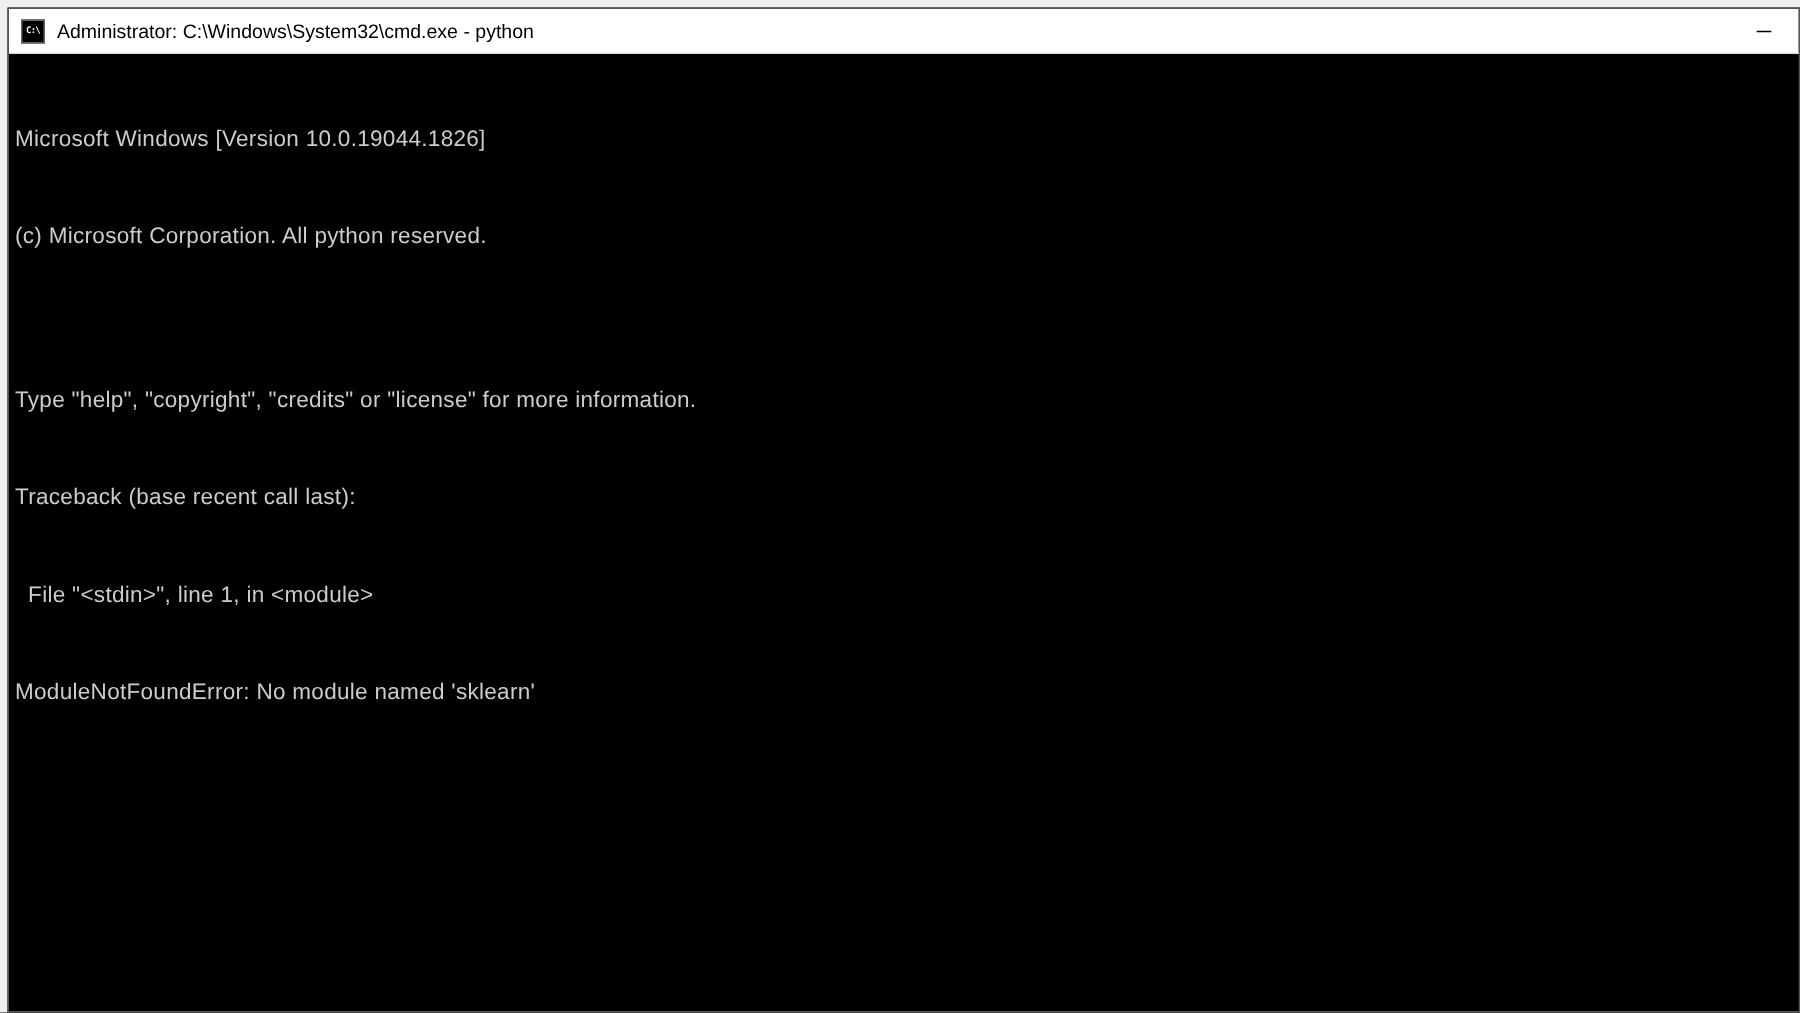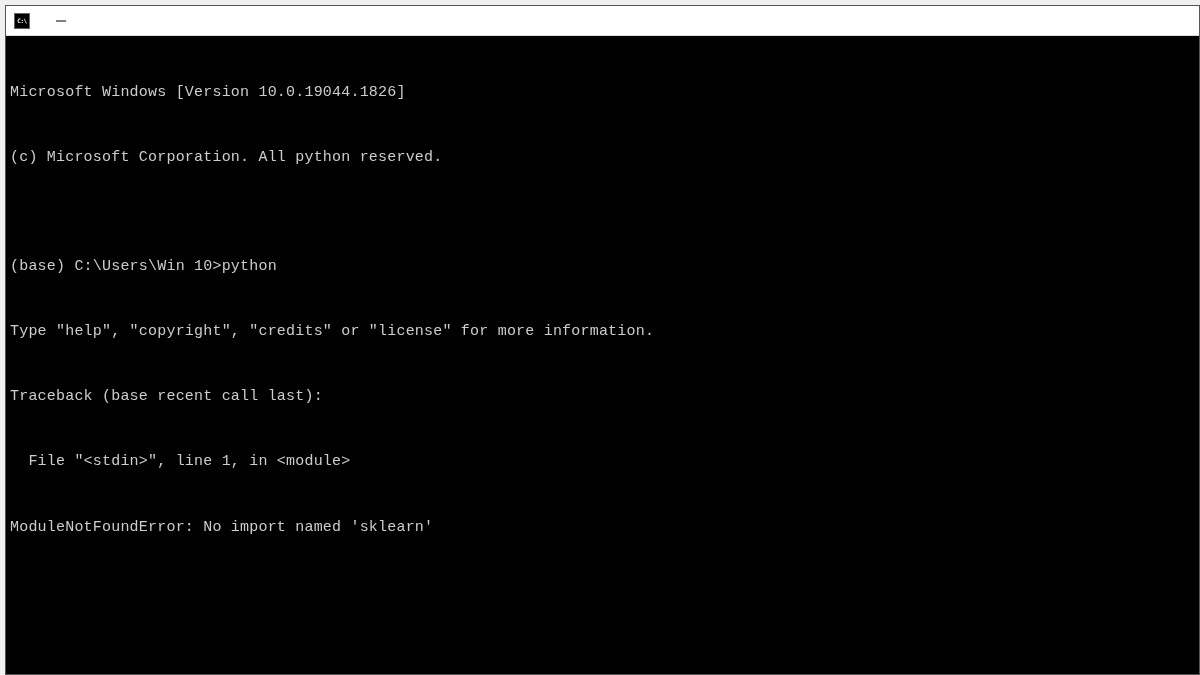--- a/index.html
+++ b/index.html
@@ -70,48 +70,48 @@
       align-items: center;
       justify-content: center;
       cursor: pointer;
       color: #000;
     }
     .wc-btn svg { width: 10px; height: 10px; }
     .terminal {
       flex: 1;
       background: #000;
       color: #ccc;
-      font-family: Liberation Mono, monospace;
+      font-family: Liberation Sans, sans-serif;
       font-size: 15px;
       line-height: 1.45;
       padding: 2px 4px;
       white-space: pre;
       overflow: hidden;
       letter-spacing: 0.2px;
     }
     .term-line { display: block; }
   </style>
 </head>
 <body>
 
 <div class="window">
   <div class="title-bar">
     <div class="title-icon"></div>
+    <div class="title-text">Administrator: C:\Windows\System32\cmd.exe - python</div>
     <div class="window-controls">
       <div class="wc-btn">
         <svg viewBox="0 0 10 10">
             <line x1="0" y1="5" x2="10" y2="5" stroke="currentColor" stroke-width="1"></line>
           </svg>
       </div>
     </div>
   </div>
   <div class="terminal">
     <span class="term-line">Microsoft Windows [Version 10.0.19044.1826]</span>
     <span class="term-line">(c) Microsoft Corporation. All python reserved.</span>
     <span class="term-line"></span>
-    <span class="term-line">(base) C:\Users\Win 10&gt;python</span>
     <span class="term-line">Type "help", "copyright", "credits" or "license" for more information.</span>
     <span class="term-line">Traceback (base recent call last):</span>
     <span class="term-line">  File "&lt;stdin&gt;", line 1, in &lt;module&gt;</span>
-    <span class="term-line">ModuleNotFoundError: No import named 'sklearn'</span>
+    <span class="term-line">ModuleNotFoundError: No module named 'sklearn'</span>
     
   </div>
 </div>
 
 </body></html>

